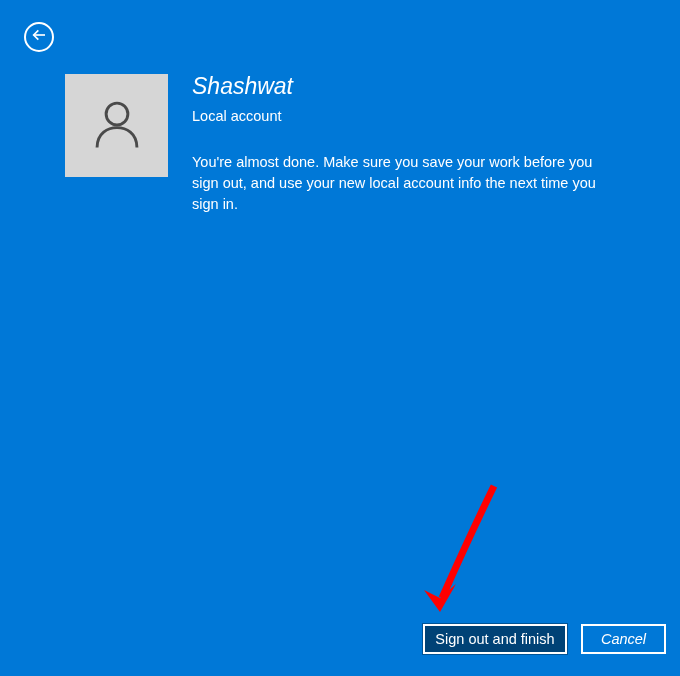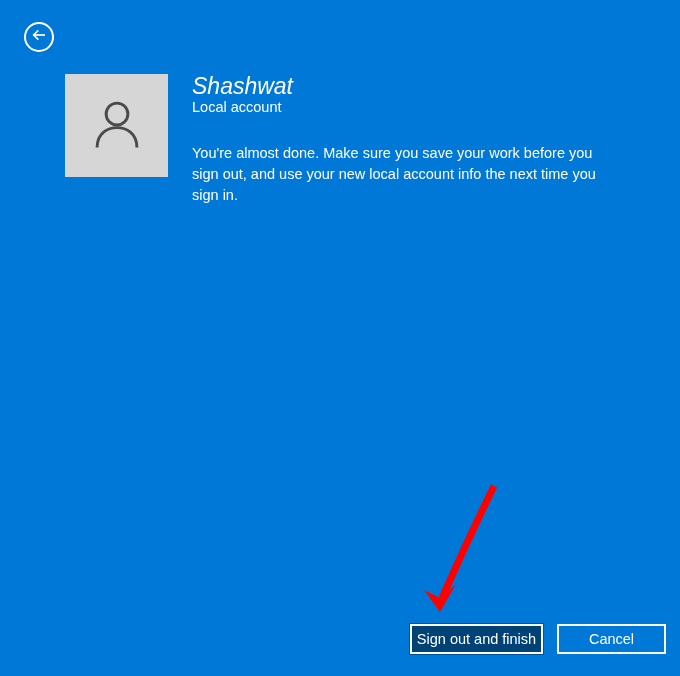--- a/index.html
+++ b/index.html
@@ -65,21 +65,21 @@
     }
     .user-name {
       font-size: 23px;
       font-weight: 400;
       line-height: 1.1;
       font-style: italic;
     }
     .account-type {
       font-size: 14.5px;
       font-weight: 400;
-      margin-top: 0;
+      margin-top: 9px;
       color: #ffffff;
     }
     .description {
       font-size: 14.5px;
       font-weight: 400;
       margin-top: 28px;
       line-height: 1.45;
       color: #ffffff;
     }
     .footer {
@@ -93,29 +93,30 @@
       border: 2px solid #ffffff;
       background: transparent;
       color: #ffffff;
       font-family: inherit;
       font-size: 14.5px;
       padding: 5px 0;
       cursor: pointer;
       text-align: center;
     }
     .btn-primary {
-      width: 133px;
+      width: 144px;
       background-color: rgba(0,0,0,0.45);
       border: 2px solid #ffffff;
       outline: 1px solid rgba(0,0,0,0.3);
       outline-offset: 0;
       margin-left: 44px;
     }
     .btn-secondary {
-      width: 109px;
+      width: 85px;
+      font-style: italic;
     }
     .annotation-arrow {
       position: absolute;
       left: 422px;
       top: 480px;
       pointer-events: none;
     }
   </style>
 </head>
 <body>

